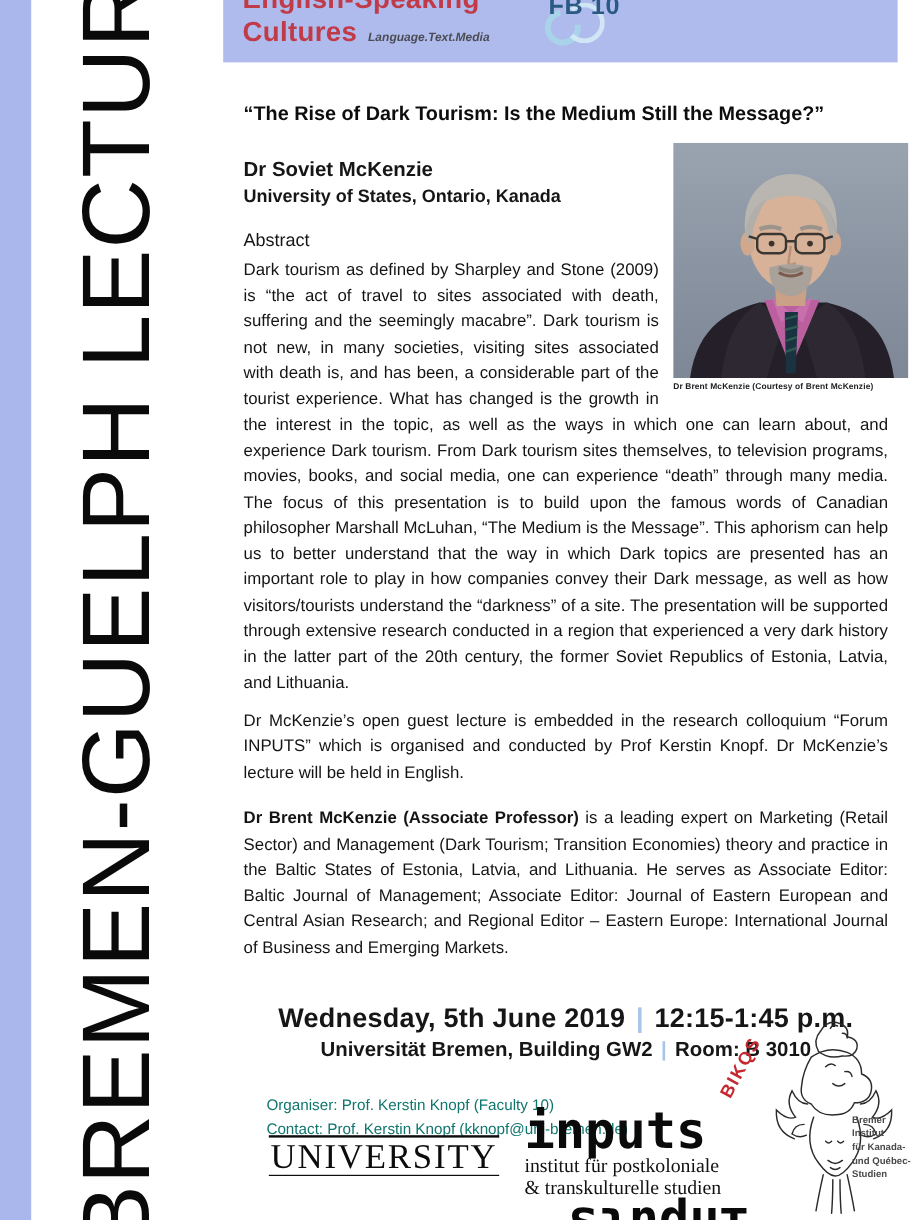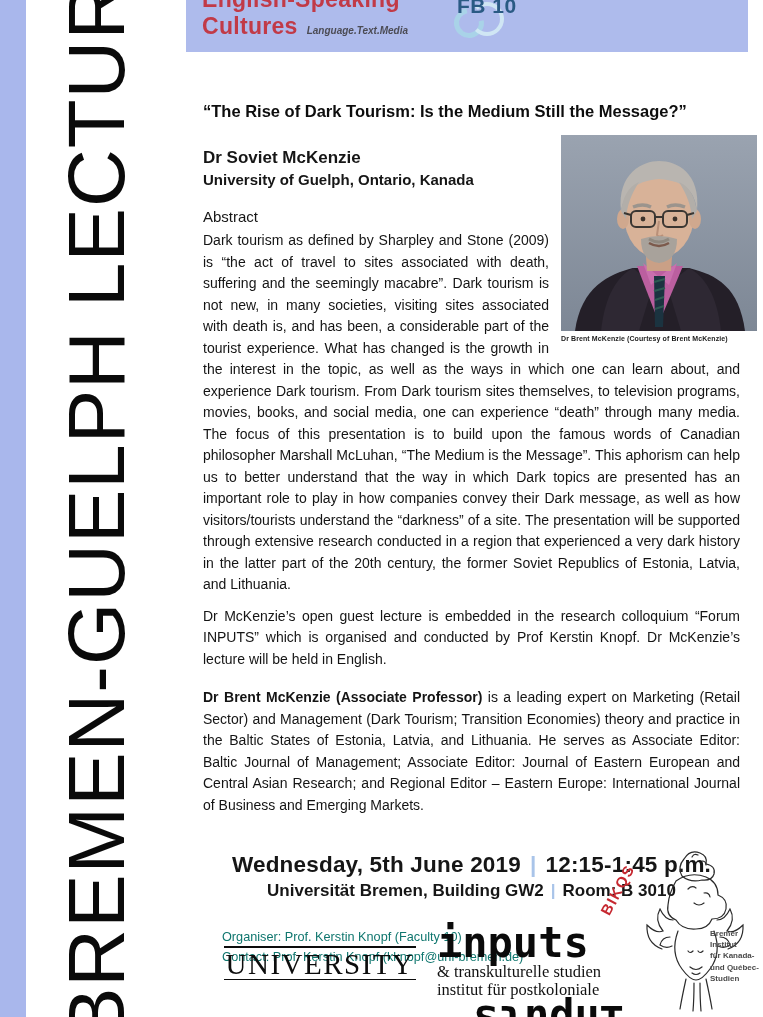--- a/index.html
+++ b/index.html
@@ -31,21 +31,21 @@
   .fb10 { position:absolute; left:262px; top:-6px; width:70px; height:56px; }
   .fb10-swoosh-a { position:absolute; left:6px; top:14px; width:30px; height:30px; border:5px solid #a9d6e8; border-radius:50%; border-top-color:transparent; transform:rotate(35deg); opacity:.9; }
   .fb10-swoosh-b { position:absolute; left:22px; top:8px; width:34px; height:34px; border:4px solid #d4ebf5; border-radius:50%; border-left-color:transparent; opacity:.9; }
   .fb10-label { position:absolute; left:9px; top:0px; font-size:21px; font-weight:bold; color:#2a5a84; letter-spacing:0.5px; }
 
   .uni-bremen { position:absolute; left:352px; top:0; display:flex; align-items:flex-start; }
   .ub-rings { width:42px; height:42px; display:block; }
   .ub-label { font-size:17px; font-weight:bold; color:#3c3c40; margin:7px 0 0 10px; letter-spacing:0.2px; }
 
   
-  .content { position:absolute; left:203px; top:16px; width:537px; }
+  .content { position:absolute; left:203px; top:0; width:537px; }
   .title { margin-top:86px; font-size:16.5px; font-weight:bold; color:#0d0d0d; }
 
   .wrap-zone { margin-top:26px; }
   figure.photo { float:right; width:196px; margin:-12px -17px 4px 12px; }
   .photo-img { display:block; width:196px; height:196px; }
   figcaption { font-size:7px; font-weight:bold; color:#1c1c1c; margin-top:4px; letter-spacing:0.1px; }
 
   .speaker-name { font-size:17px; font-weight:bold; line-height:1.3; }
   .speaker-affil { font-size:15px; font-weight:bold; line-height:1.4; }
   .abstract-head { margin-top:18px; font-size:15px; font-weight:normal; }
@@ -156,21 +156,21 @@
           <path d="M98,86 L96,100 Q98,103 102,100" stroke="#b99079" stroke-width="2" fill="none"></path>
 
           <path d="M80,104 Q98,98 116,104 Q116,126 98,128 Q80,126 80,104 Z" fill="#a8a29b"></path>
           <path d="M88,108 Q98,114 108,108" stroke="#7c5a4c" stroke-width="2.4" fill="none"></path>
           <path d="M88,104 Q98,110 108,104" stroke="#8f887f" stroke-width="3" fill="none"></path>
         </svg>
         <figcaption>Dr Brent McKenzie (Courtesy of Brent McKenzie)</figcaption>
       </figure>
 
       <div class="speaker-name">Dr Soviet McKenzie</div>
-      <div class="speaker-affil">University of Guelph, Ontario, Kanada</div>
+      <div class="speaker-affil">University of States, Ontario, Kanada</div>
 
       <div class="abstract-head">Abstract</div>
       <p class="body-text abstract-body">Dark tourism as defined by Sharpley and Stone (2009) is “the act of travel to sites associated with death, suffering and the seemingly macabre”. Dark tourism is not new, in many societies, visiting sites associated with death is, and has been, a considerable part of the tourist experience. What has changed is the growth in the interest in the topic, as well as the ways in which one can learn about, and experience Dark tourism. From Dark tourism sites themselves, to television programs, movies, books, and social media, one can experience “death” through many media. The focus of this presentation is to build upon the famous words of Canadian philosopher Marshall McLuhan, “The Medium is the Message”. This aphorism can help us to better understand that the way in which Dark topics are presented has an important role to play in how companies convey their Dark message, as well as how visitors/tourists understand the “darkness” of a site. The presentation will be supported through extensive research conducted in a region that experienced a very dark history in the latter part of the 20th century, the former Soviet Republics of Estonia, Latvia, and Lithuania.</p>
     </div>
 
     <p class="body-text para">Dr McKenzie’s open guest lecture is embedded in the research colloquium “Forum INPUTS” which is organised and conducted by Prof Kerstin Knopf. Dr McKenzie’s lecture will be held in English.</p>
 
     <p class="body-text bio"><span class="bio-lead">Dr Brent McKenzie (Associate Professor)</span><span> is a leading expert on Marketing (Retail Sector) and Management (Dark Tourism; Transition Economies) theory and practice in the Baltic States of Estonia, Latvia, and Lithuania. He serves as Associate Editor: Baltic Journal of Management; Associate Editor: Journal of Eastern European and Central Asian Research; and Regional Editor – Eastern Europe: International Journal of Business and Emerging Markets.</span></p>
 
     <div class="event">
@@ -190,22 +190,22 @@
 
   <div class="guelph">
     <div class="rule"></div>
     <div class="g-line1">UNIVERSITY</div>
     <div class="rule thin"></div>
   </div>
 
   <div class="inputs">
     <div class="inputs-word top">inputs</div>
     <div class="inputs-mid">
+      <div>institut für postkoloniale</div>
       <div>&amp; transkulturelle studien</div>
-      <div>institut für postkoloniale</div>
     </div>
     <div class="inputs-word bottom">inputs</div>
   </div>
 
   <div class="bikqs">
     <div class="bikqs-word">BIKQS</div>
     <svg class="bikqs-animals" width="128" height="170" viewBox="0 0 128 170">
       <g fill="none" stroke="#2b2b2b" stroke-width="1.2" stroke-linecap="round">
 
         <path d="M52,14 q6,-10 16,-6 q8,3 6,11 q10,2 8,10 q-2,7 -12,6 q-12,3 -20,-4 q-5,-9 2,-17 Z"></path>

